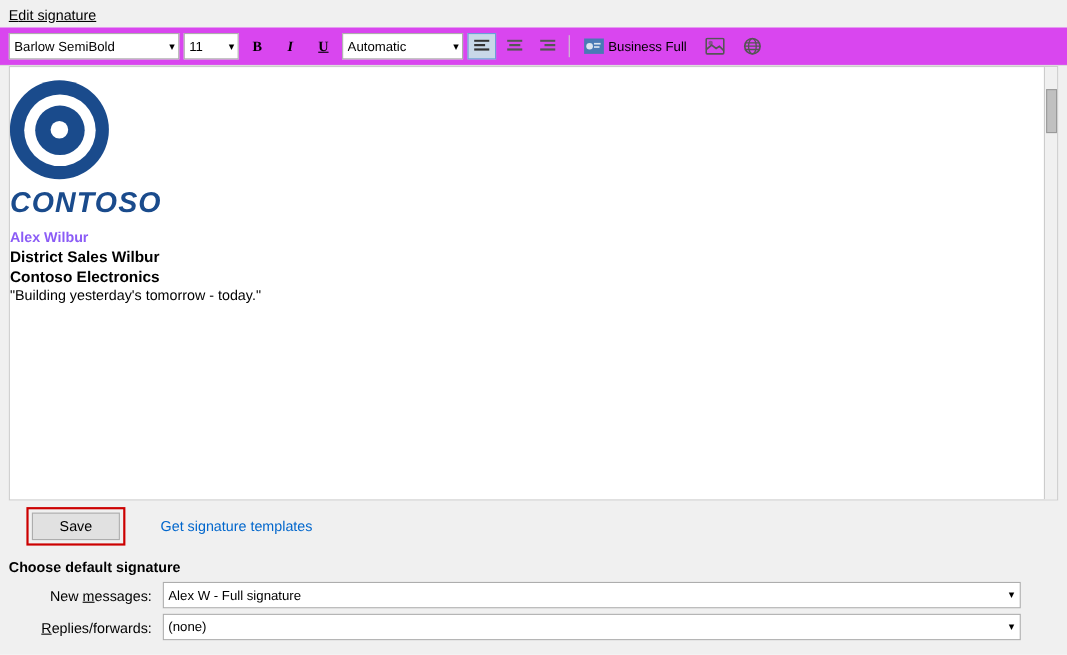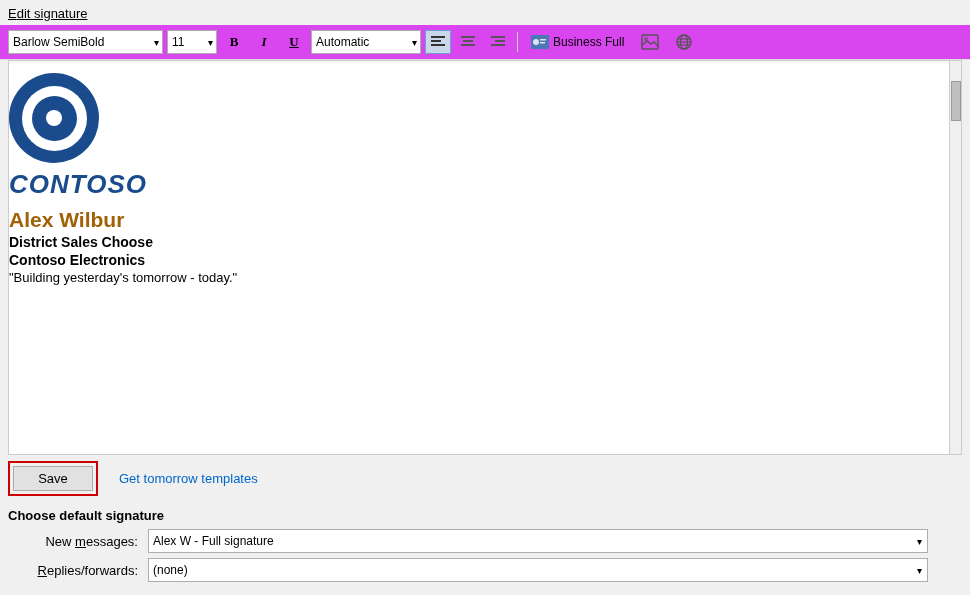--- a/index.html
+++ b/index.html
@@ -289,23 +289,23 @@
 
     .contoso-text {
       font-size: 26px;
       font-weight: 900;
       color: #1a4b8c;
       font-style: italic;
       letter-spacing: 1px;
     }
 
     .sig-name {
-      font-size: 21px;
+      font-size: 13px;
       font-weight: bold;
-      color: #a16207;
+      color: #8b5cf6;
       margin-bottom: 2px;
     }
 
     .sig-title {
       font-size: 14px;
       font-weight: bold;
       color: #000;
       margin-bottom: 2px;
     }
 
@@ -320,21 +320,22 @@
       font-size: 13px;
       color: #000;
       font-style: normal;
     }
 
     
     .save-area {
       padding: 6px 8px;
       display: flex;
       align-items: center;
-      gap: 21px;
+      gap: 32px;
+      margin-left: 16px;
     }
 
     .save-btn-wrapper {
       border: 2px solid #cc0000;
       padding: 3px;
       display: inline-block;
     }
 
     .save-btn {
       padding: 4px 20px;
@@ -514,35 +515,35 @@
           <div class="logo-inner">
             <div class="logo-mid">
               <div class="logo-dot"></div>
             </div>
           </div>
         </div>
         <div class="contoso-text">CONTOSO</div>
       </div>
 
       <div class="sig-name">Alex Wilbur</div>
-      <div class="sig-title">District Sales Choose</div>
+      <div class="sig-title">District Sales Wilbur</div>
       <div class="sig-company">Contoso Electronics</div>
       <div class="sig-quote">"Building yesterday's tomorrow - today."</div>
 
     </div>
     <div class="scrollbar">
       <div class="scrollbar-thumb"></div>
     </div>
   </div>
 
   <div class="save-area">
     <div class="save-btn-wrapper">
       <button class="save-btn">Save</button>
     </div>
-    <a class="get-templates-link">Get tomorrow templates</a>
+    <a class="get-templates-link">Get signature templates</a>
   </div>
 
   <div class="default-sig-section">
     <div class="default-sig-title">Choose default signature</div>
 
     <div class="sig-row">
       <div class="sig-row-label">
         New <span style="text-decoration:underline;">m</span>essages:
       </div>
       <div class="sig-dropdown-wrapper">

